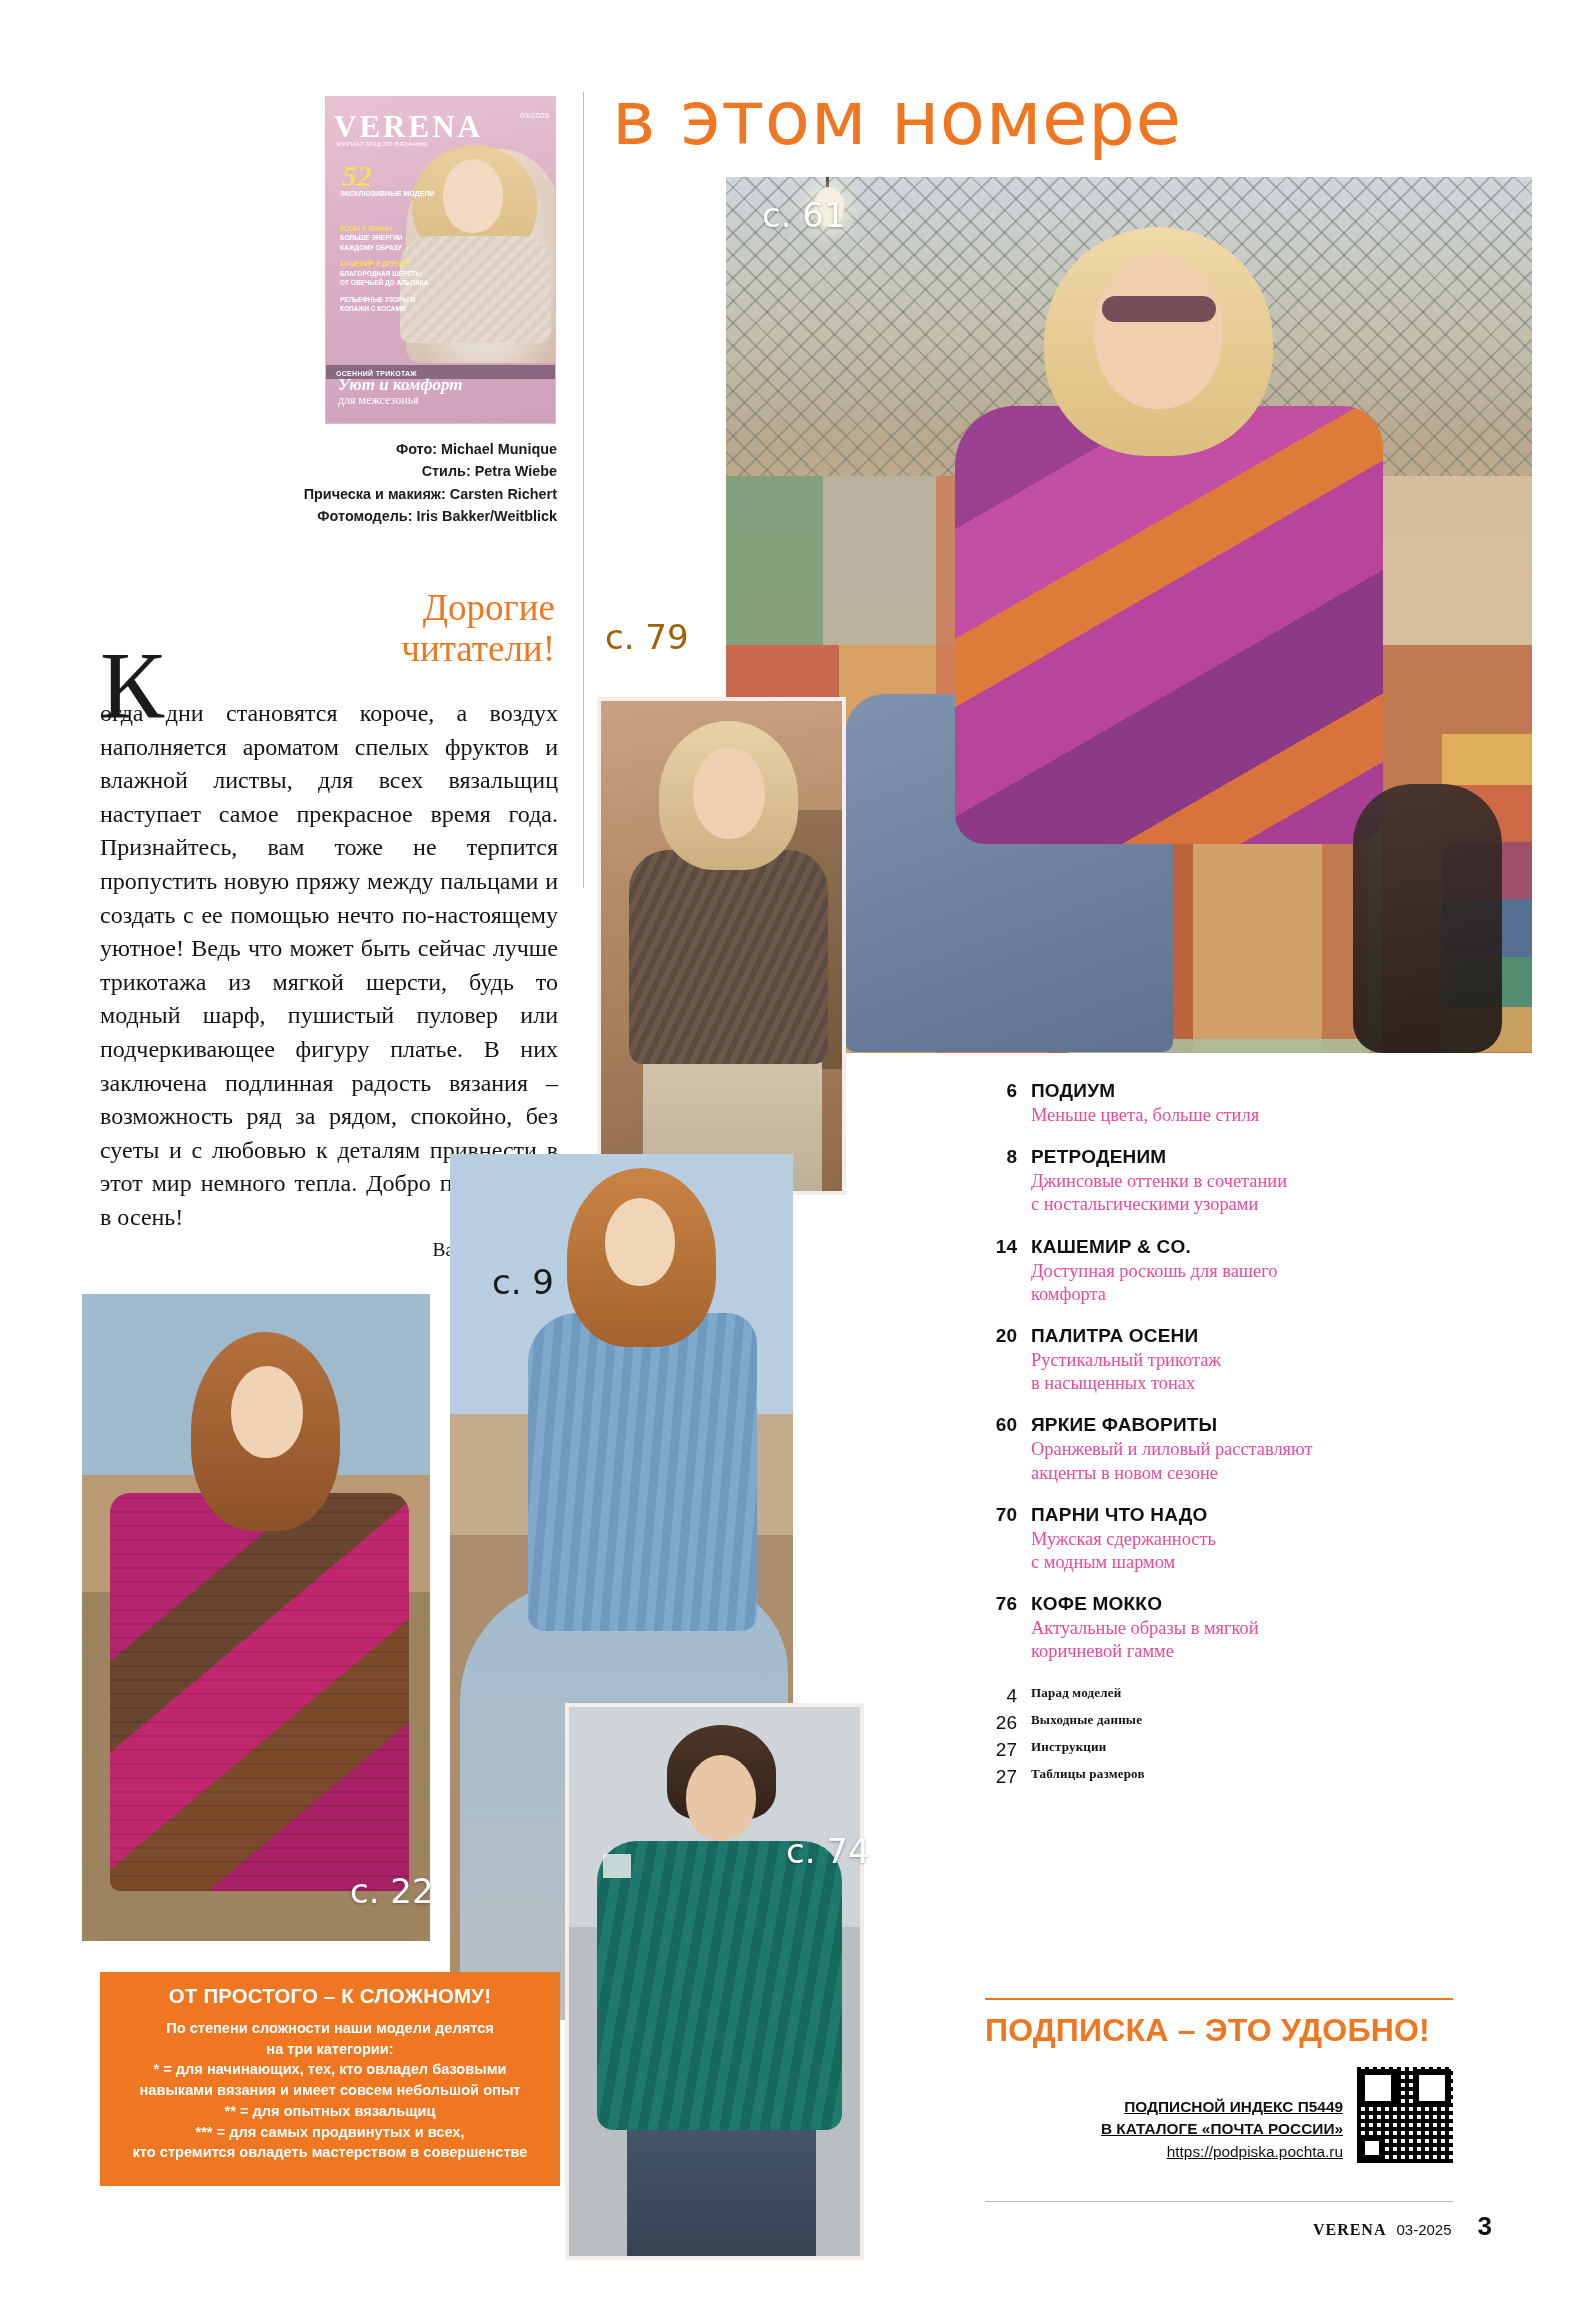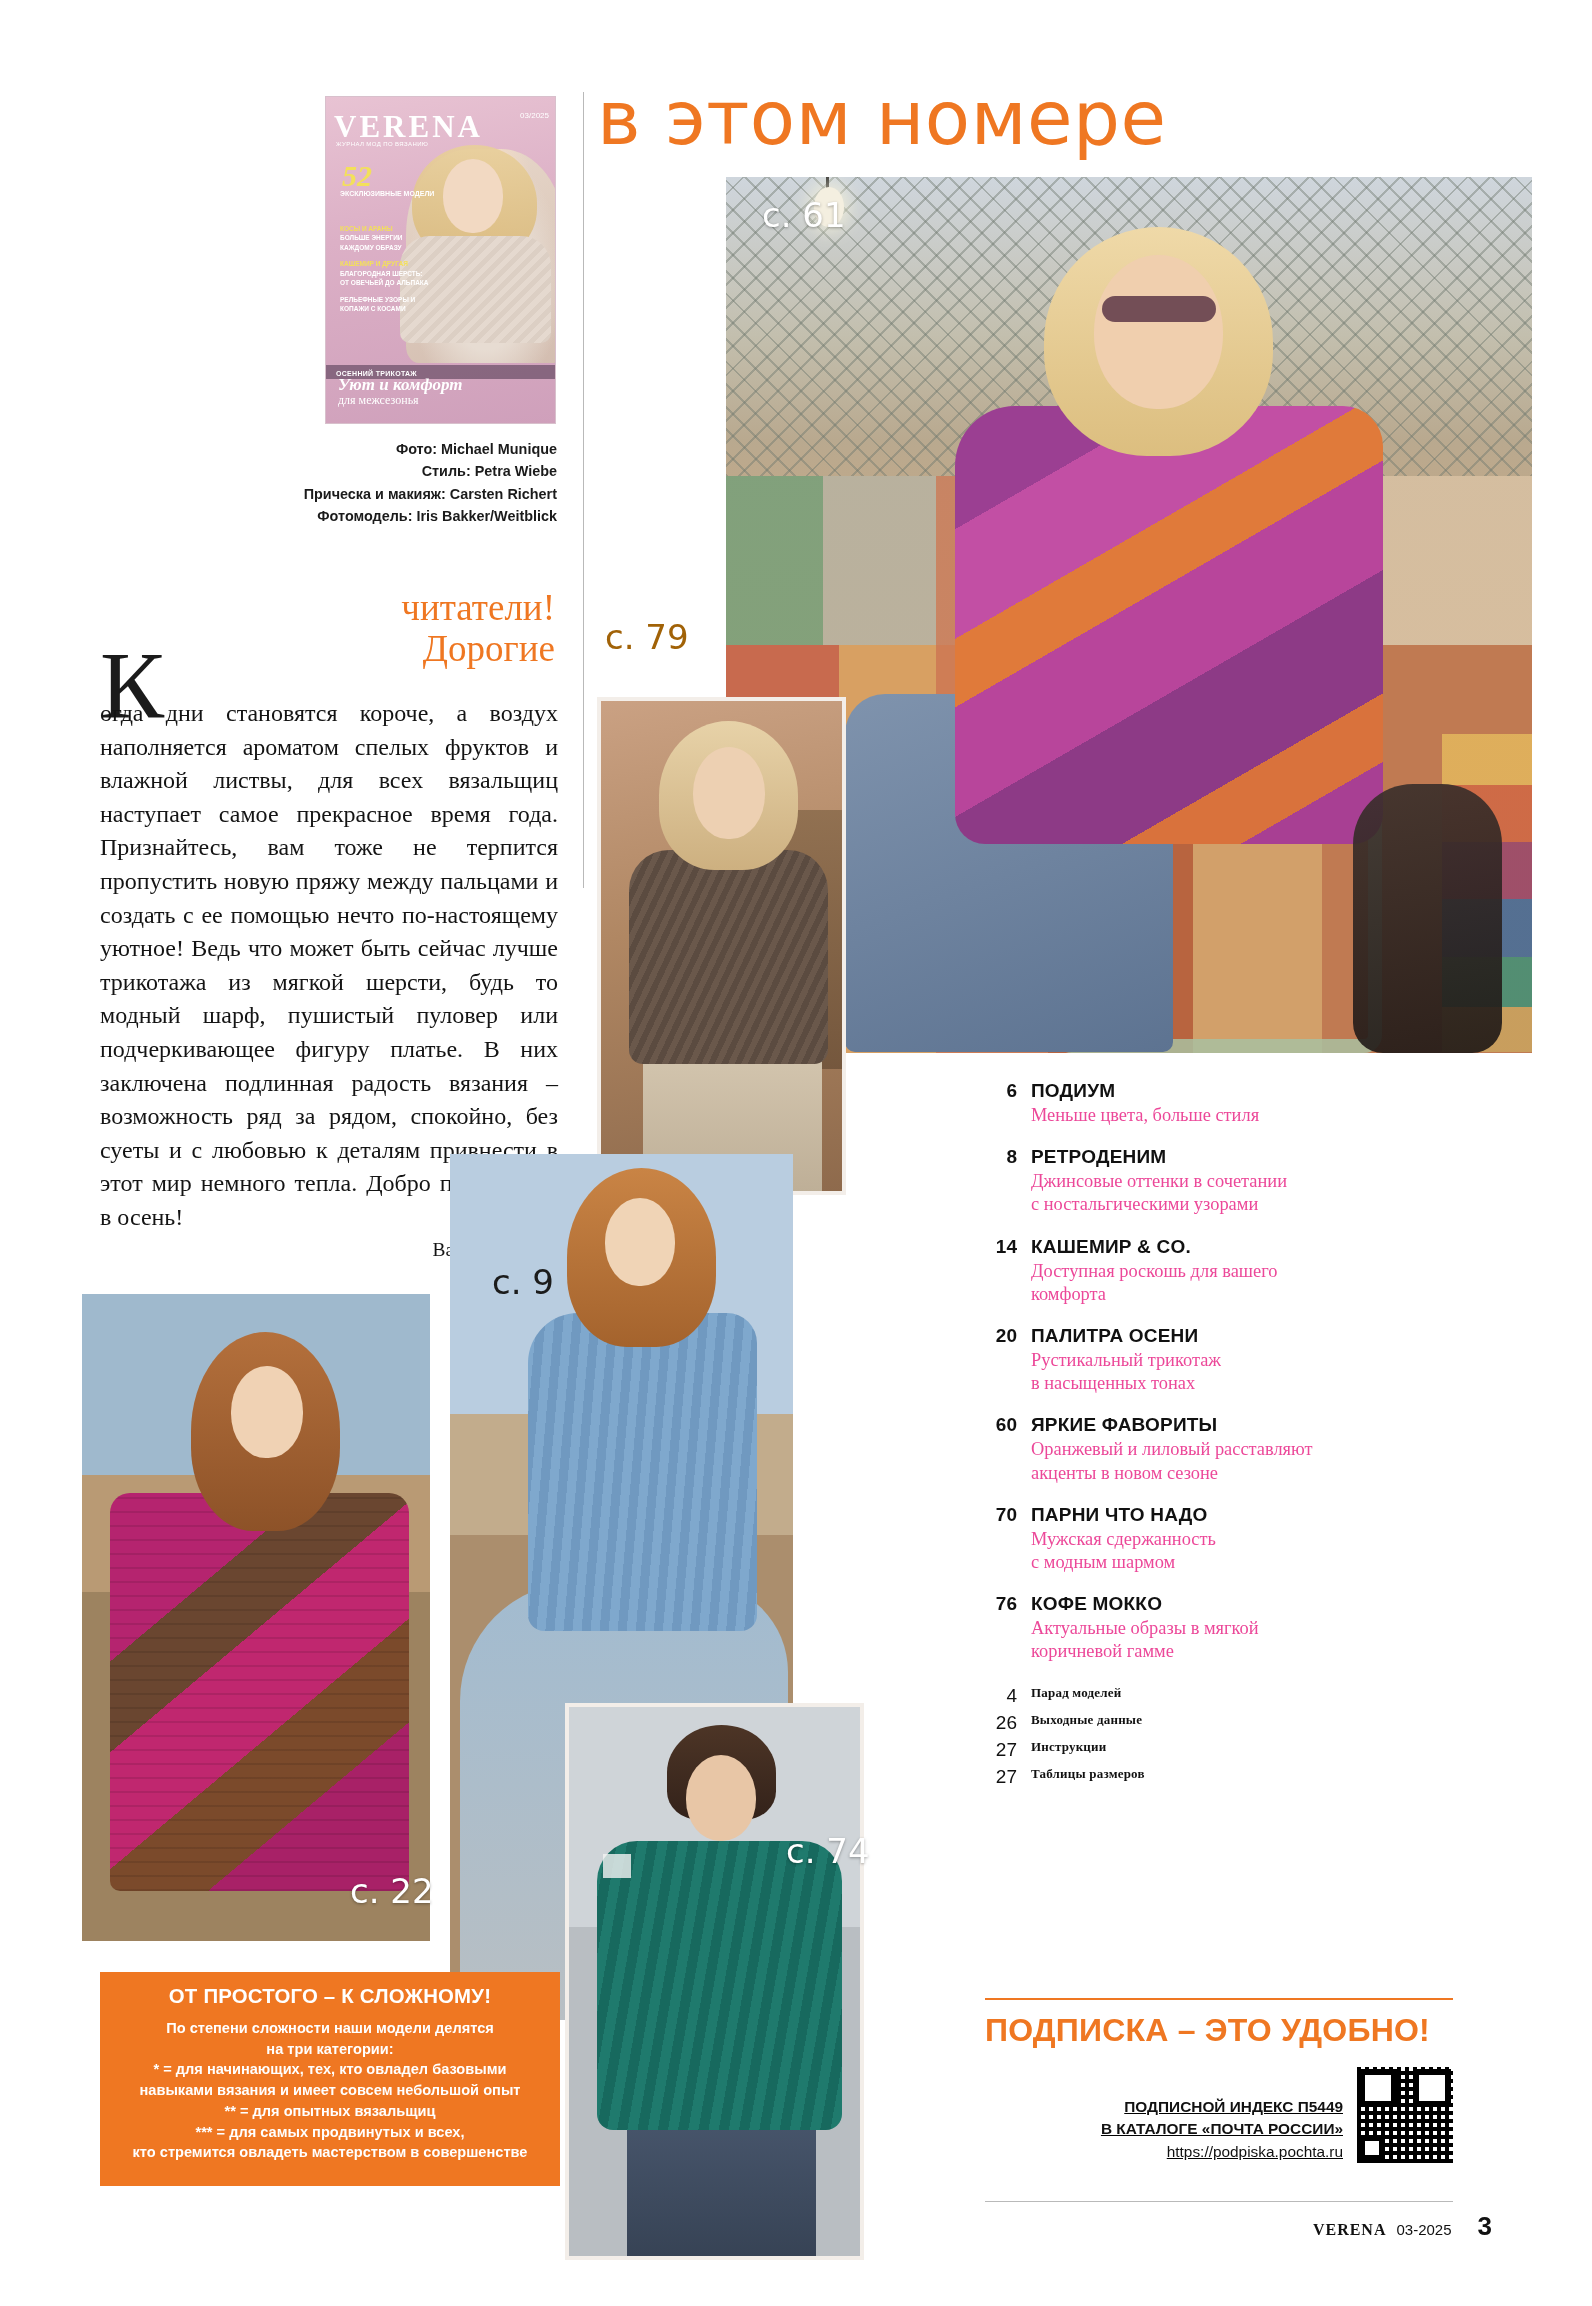--- a/index.html
+++ b/index.html
@@ -9,21 +9,21 @@
     background:#ffffff;
     font-family:"Liberation Sans", sans-serif;
     position:relative;
     overflow:hidden;
   }
   .page { position:absolute; inset:0; }
 
   
   .masthead-title {
     position:absolute;
-    left:597px; top:75px;
+    left:612px; top:75px;
     font-size:74px;
     color:#ef7722;
     letter-spacing:0.5px;
     font-weight:400;
     font-family:"DejaVu Sans", sans-serif;
     white-space:nowrap;
   }
 
   
   .cover-thumb {
@@ -390,22 +390,22 @@
       <span>Petra Wiebe</span></div>
     <div><span class="lbl">Прическа и макияж:</span>
       <span>Carsten Richert</span></div>
     <div><span class="lbl">Фотомодель:</span>
       <span>Iris Bakker/Weitblick</span></div>
   </div>
 
   <div class="vrule"></div>
 
   <div class="ed-title">
+    <div>Дорогие</div>
     <div>читатели!</div>
-    <div>Дорогие</div>
   </div>
   <div class="ed-dropcap">К</div>
   <div class="ed-body">
     <p>огда дни становятся короче, а воздух наполняется ароматом спелых фруктов и влажной листвы, для всех вязальщиц наступает самое прекрасное время года. Признайтесь, вам тоже не терпится пропустить новую пряжу между пальцами и создать с ее помощью нечто по-настоящему уютное! Ведь что может быть сейчас лучше трикотажа из мягкой шерсти, будь то модный шарф, пушистый пуловер или подчеркивающее фигуру платье. В них заключена подлинная радость вязания – возможность ряд за рядом, спокойно, без суеты и с любовью к деталям привнести в этот мир немного тепла. Добро пожаловать в осень!</p>
   </div>
   <div class="ed-sign">Ваша редакция</div>
 
   <div class="photo" id="photo-hero">
     <div class="hero-sky"></div>
     <div class="hero-fence"></div>

